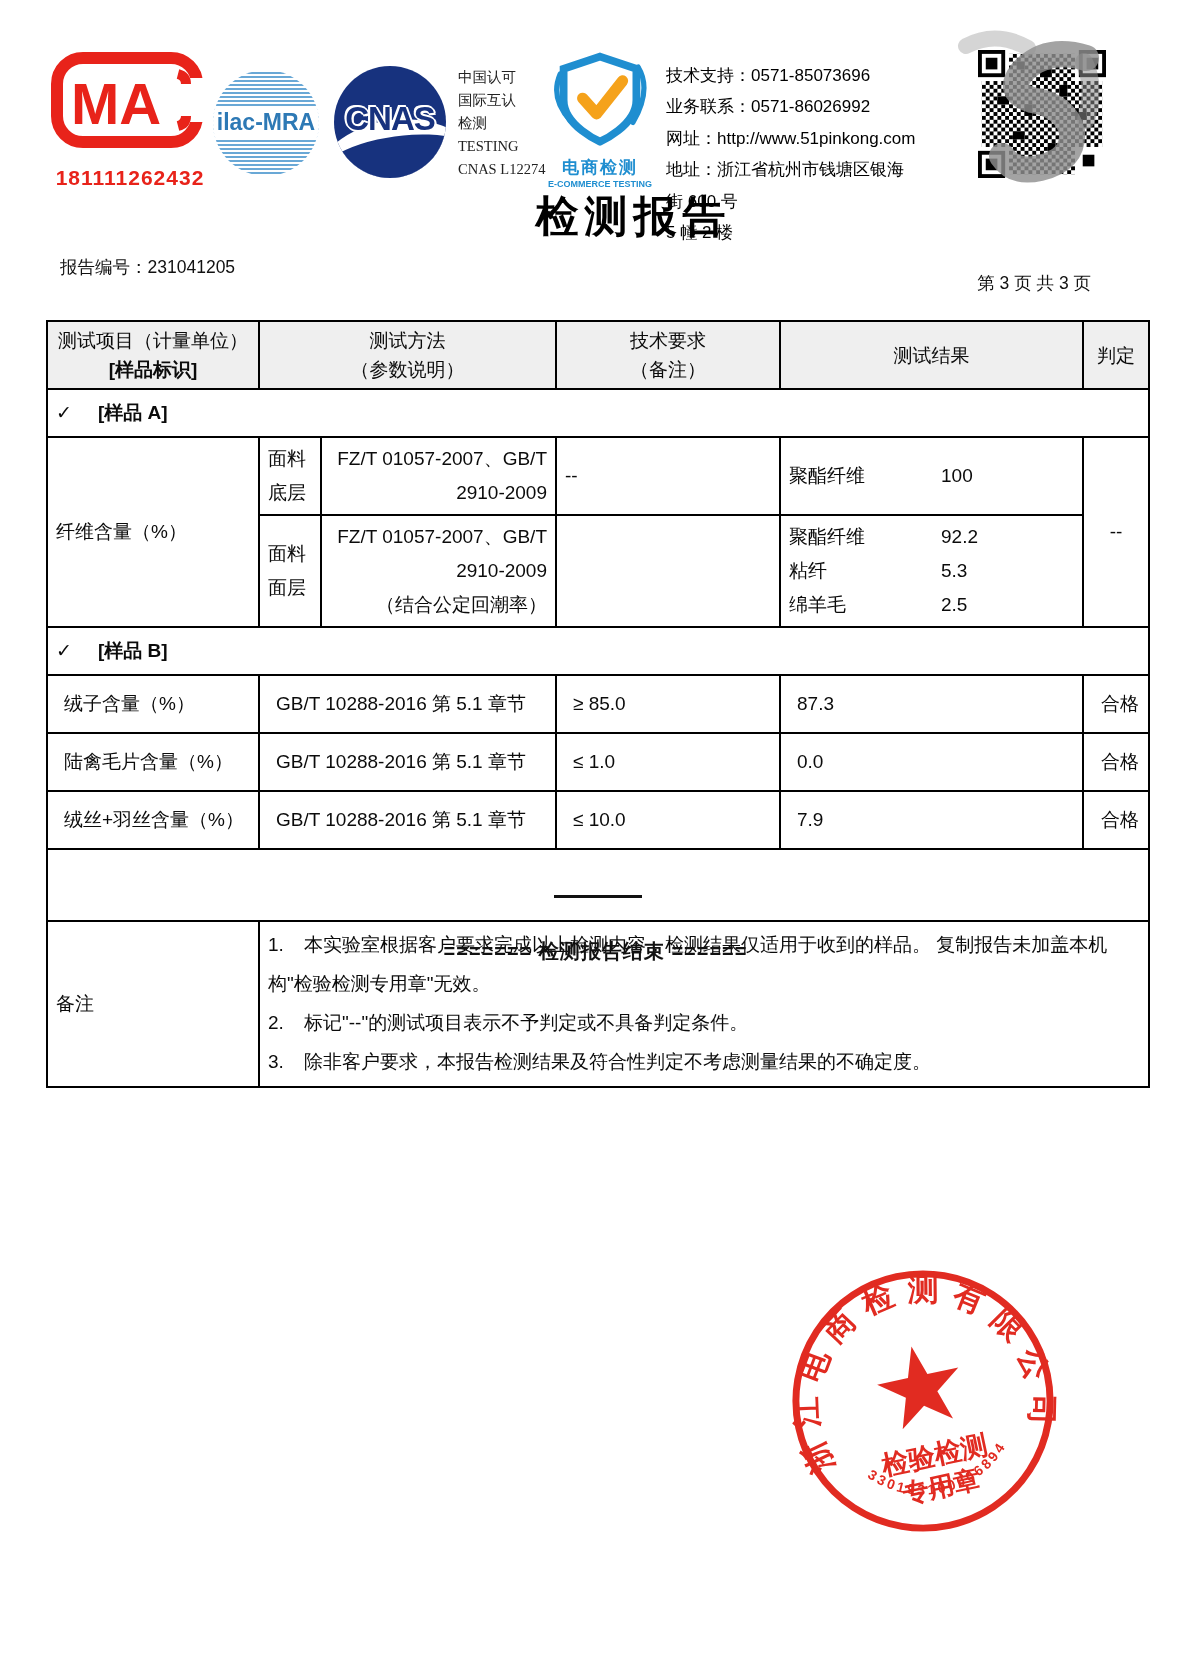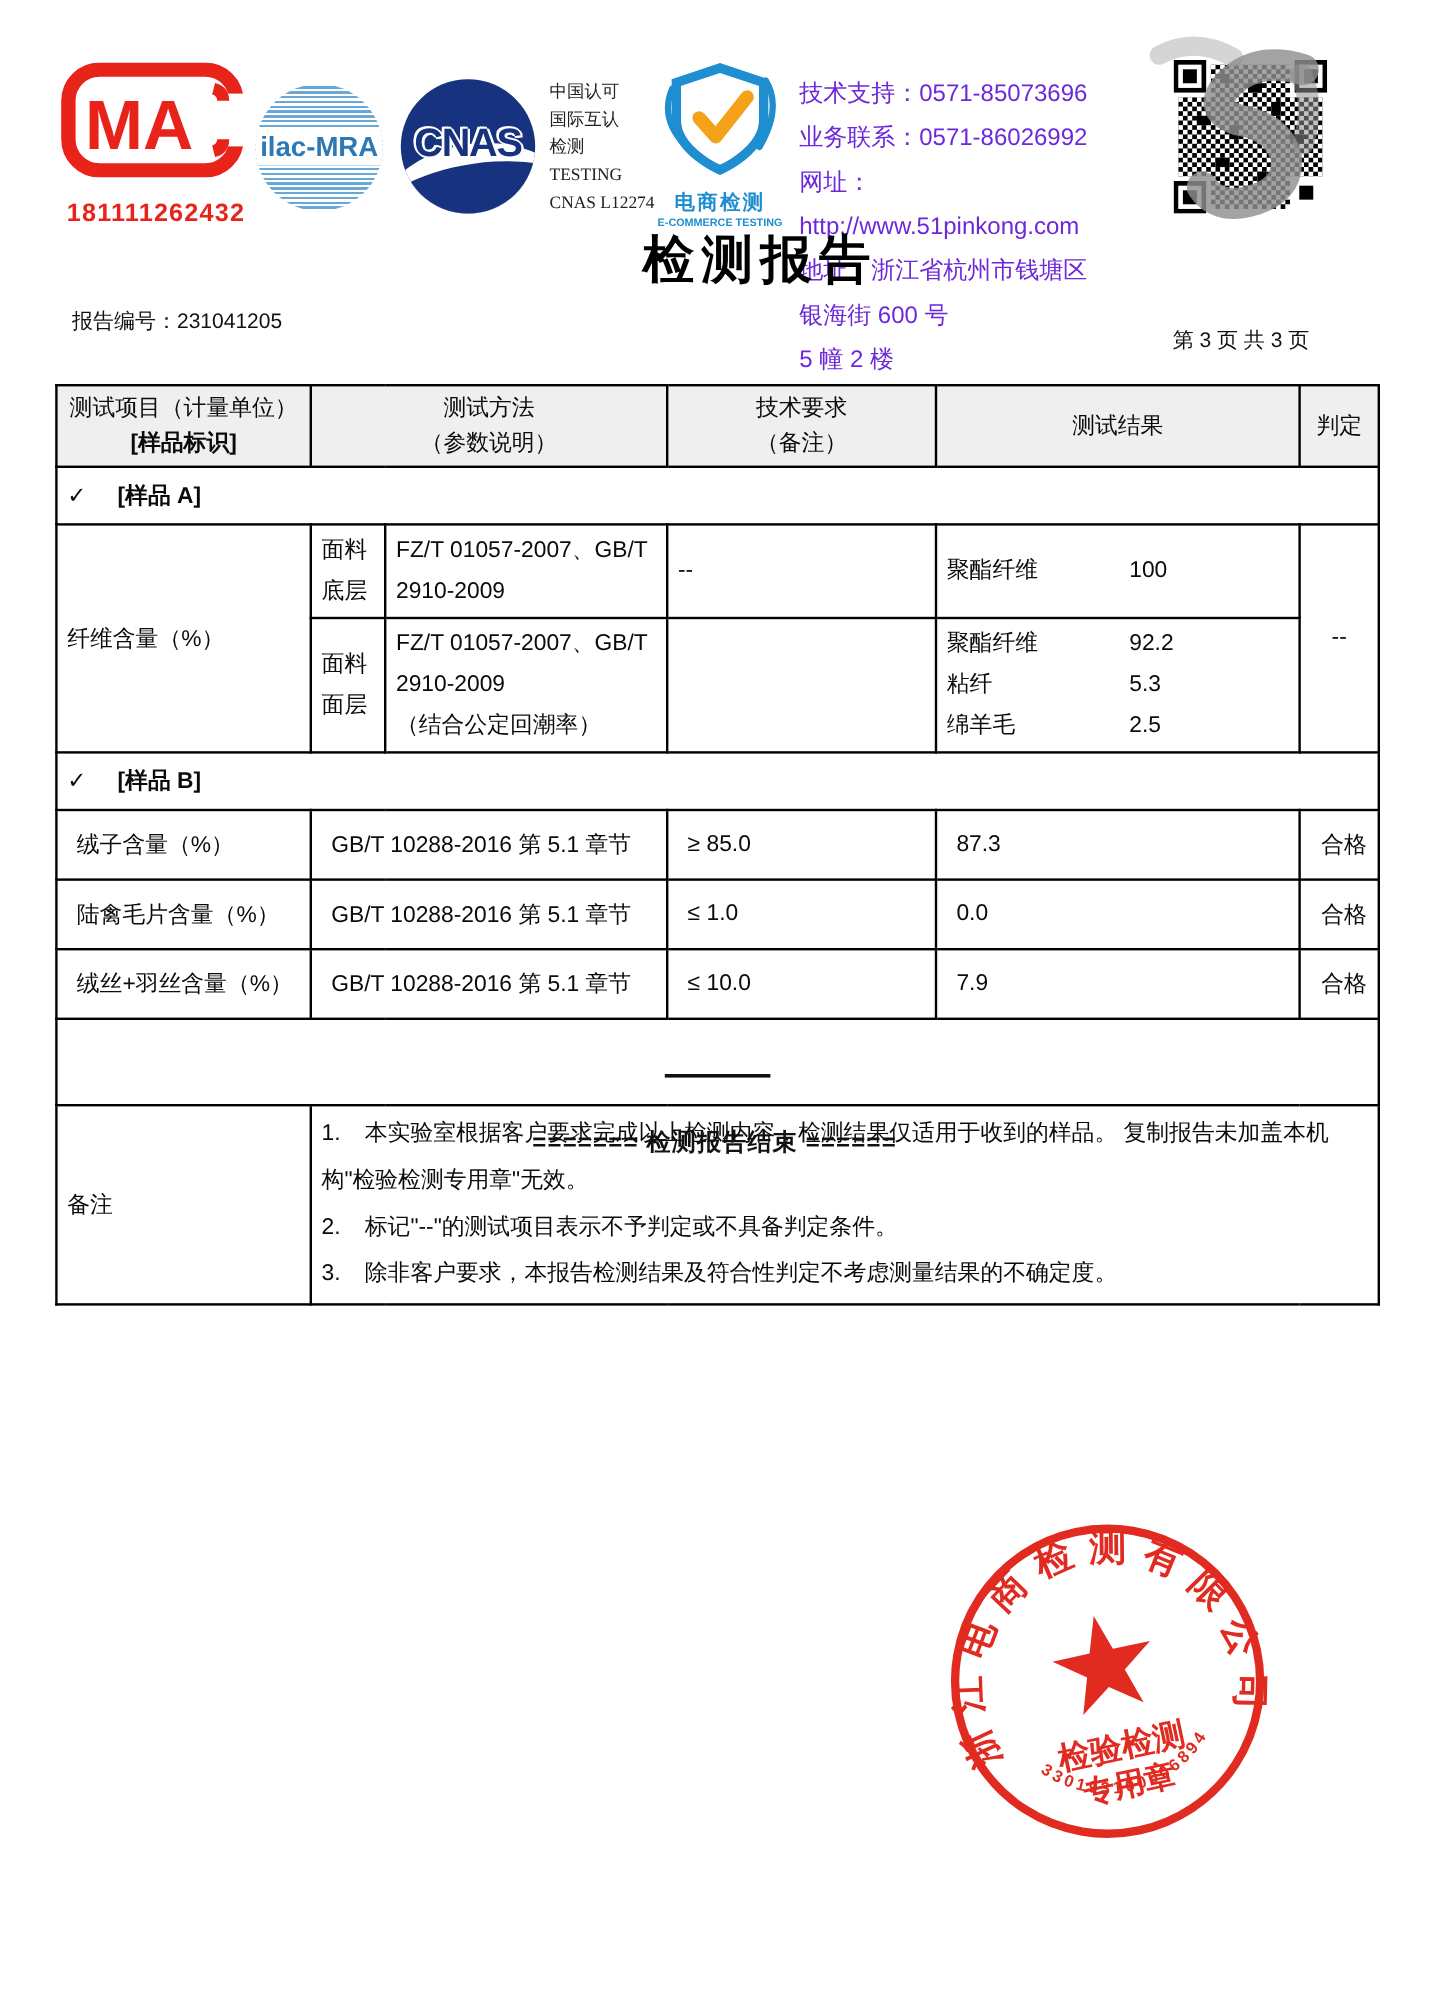--- a/index.html
+++ b/index.html
@@ -22,42 +22,42 @@
   .cnas::after{content:"";position:absolute;left:-24px;bottom:-36px;width:180px;height:78px;background:#17327e;
         border-radius:50%;transform:rotate(-8deg);}
   .cnas span{position:absolute;left:0;top:34px;width:100%;text-align:center;z-index:3;
         color:#17327e;font-weight:800;font-size:33px;letter-spacing:-1px;
         text-shadow:-2px 0 #fff,2px 0 #fff,0 -2px #fff,0 2px #fff, -2px -2px #fff,2px 2px #fff;}
   .accred{position:absolute;left:458px;top:66px;font-size:14.5px;line-height:1.58;color:#222;
           font-family:"Liberation Serif", serif;}
   .ecom{position:absolute;left:540px;top:48px;width:120px;text-align:center;}
   .ecom-cn{color:#1f8ed0;font-weight:800;font-size:17px;letter-spacing:2px;margin-top:0;}
   .ecom-en{color:#1f8ed0;font-weight:700;font-size:9px;letter-spacing:0px;}
-  .contact{position:absolute;left:666px;top:60px;width:250px;color:#6d28d9;font-size:20px;line-height:1.85;}
+  .contact{position:absolute;left:666px;top:60px;width:250px;color:#000000;font-size:17px;line-height:1.85;}
   .qr{position:absolute;left:978px;top:50px;width:128px;height:128px;}
   .qr svg{display:block;}
   .qr-mark{position:absolute;left:-42px;top:-22px;width:200px;height:170px;pointer-events:none;}
 
   
   .doc-title{position:absolute;left:0;top:188px;width:100%;text-align:center;
              font-size:43px;font-weight:800;letter-spacing:6px;color:#000;padding-left:38px;}
   .report-line{position:absolute;left:60px;top:255px;width:1071px;font-size:17.5px;color:#111;}
   .report-no{position:absolute;left:0;top:0;}
   .page-info{position:absolute;right:40px;top:16px;}
 
   
   table.report{position:absolute;left:46px;top:320px;width:1102px;border-collapse:collapse;table-layout:fixed;}
   table.report td{border:2px solid #000;font-size:19px;color:#0b0b0b;padding:4px 8px;vertical-align:middle;
                   font-family:"Liberation Sans", sans-serif;}
   td.hd{background:#efefef;text-align:center;height:30px;line-height:29px;}
   td.sample-row{height:38px;font-weight:700;font-size:20px;padding-left:12px;}
   td.sample-row .chk{font-weight:400;margin-right:26px;font-size:19px;}
   td.item-cell{vertical-align:top;padding-top:12px;}
   td.layer-cell{vertical-align:top;padding-top:12px;line-height:34px;padding-left:6px;padding-right:2px;}
-  td.method-cell{vertical-align:top;padding-top:12px;line-height:34px;}
+  td.method-cell{vertical-align:top;padding-top:12px;line-height:34px;text-align:right;}
   td.req-cell{vertical-align:top;padding-top:12px;}
   td.res-cell{vertical-align:top;padding-top:12px;line-height:34px;}
   td.verdict-cell{vertical-align:top;text-align:center;padding-top:16px;}
   .res-pair{display:flex;}
   .res-pair .rn{width:152px;}
   tr.brow td{height:48px;padding-left:16px;}
   tr.brow td.vc{text-align:center;}
   td.gap-cell{height:62px;vertical-align:top;}
   .mini-line{width:88px;border-top:3px solid #111;margin:22px auto 0;}
   td.remark-label{padding-left:10px;}

